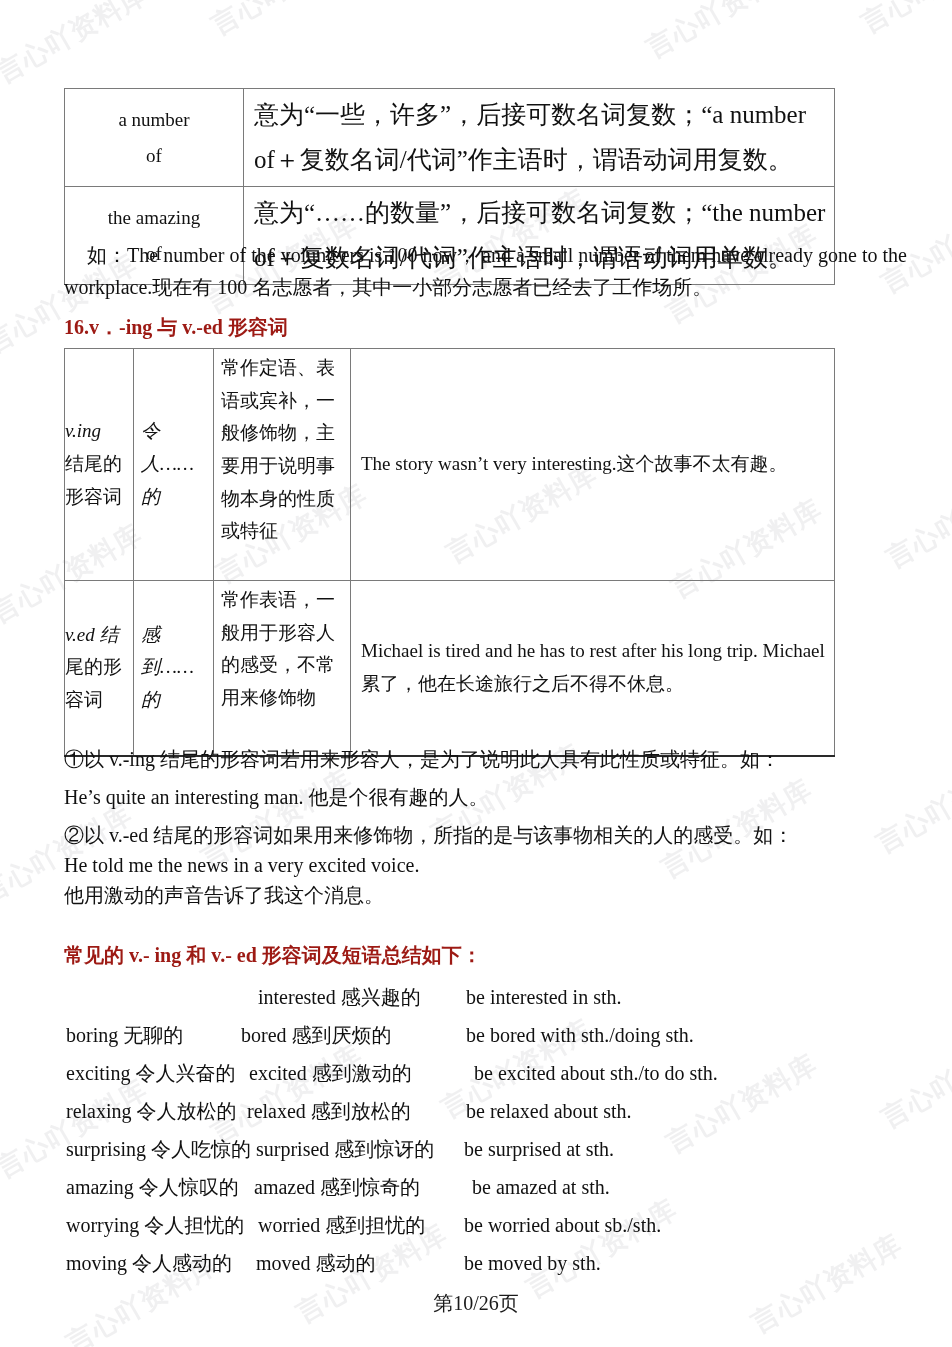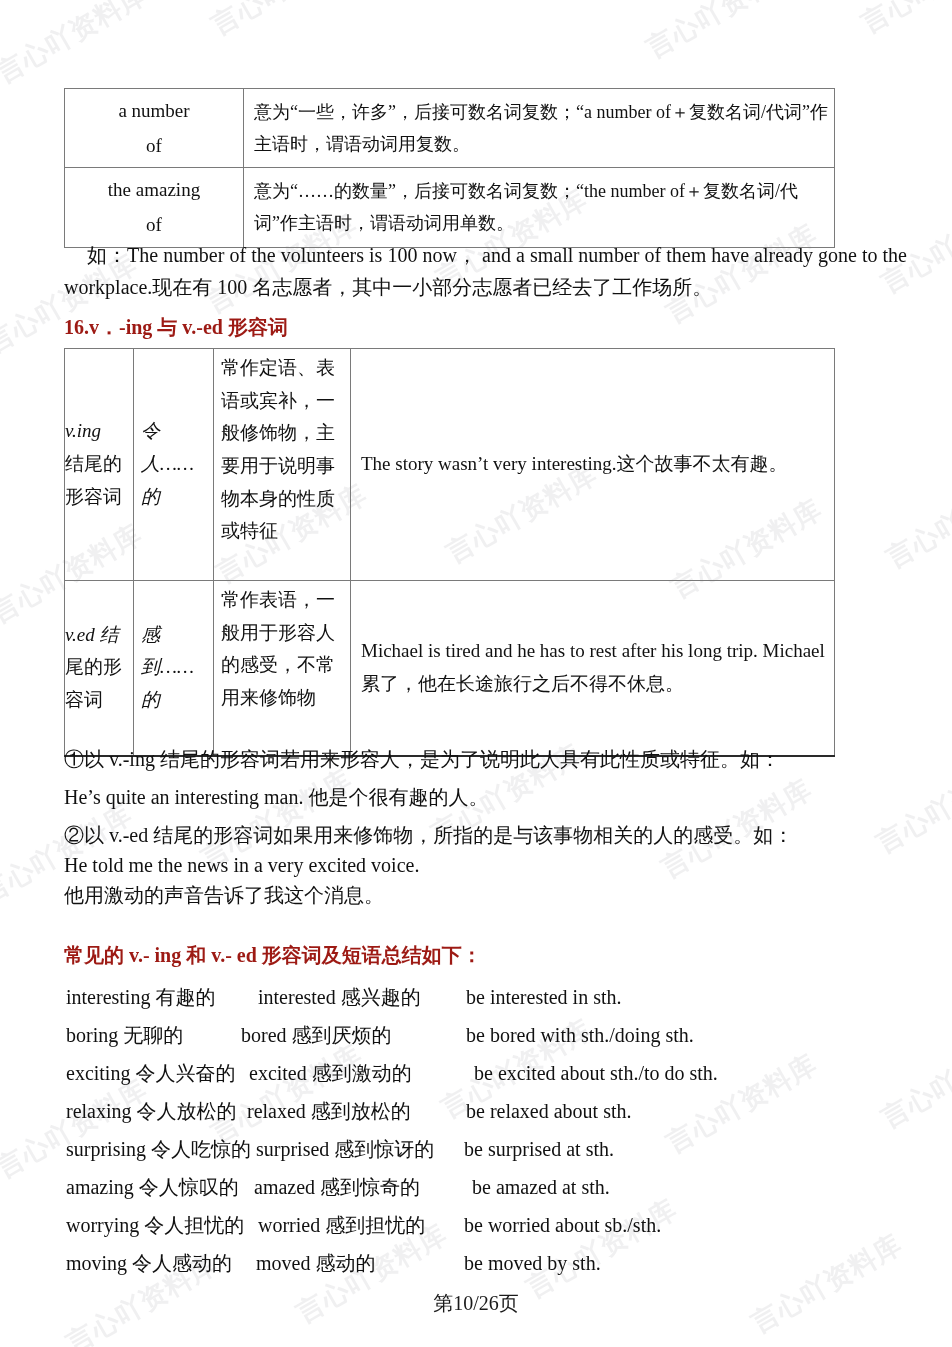--- a/index.html
+++ b/index.html
@@ -47,21 +47,21 @@
   
   table.gt {
     border-collapse: collapse;
     position: absolute;
     table-layout: fixed;
   }
   table.gt td {
     border: 1px solid #7a7a7a;
     vertical-align: middle;
     padding: 4px 6px;
-    font-size: 18px;
+    font-size: 25px;
     line-height: 1.78;
   }
 
   
   #table-number-of {
     left: 64px;
     top: 88px;
     width: 770px;
   }
   #table-number-of td.k {
@@ -268,21 +268,20 @@
   <div class="para" style="left:64px; top:740px; line-height:38px;">①以 v.-ing 结尾的形容词若用来形容人，是为了说明此人具有此性质或特征。如：</div>
   <div class="para" style="left:64px; top:778px; line-height:38px;">He’s quite an interesting man.  他是个很有趣的人。</div>
   <div class="para" style="left:64px; top:816px; line-height:38px;">②以 v.-ed 结尾的形容词如果用来修饰物，所指的是与该事物相关的人的感受。如：</div>
   <div class="para" style="left:64px; top:848px; line-height:34px;">He told me the news in a very excited voice.</div>
   <div class="para" style="left:64px; top:878px; line-height:34px;">他用激动的声音告诉了我这个消息。</div>
 
   <div class="redhead" style="left:64px; top:938px; line-height:34px;">常见的 v.- ing 和 v.- ed 形容词及短语总结如下：</div>
 
   <div class="wordlist">
     <div class="wl-row">
-      <span class="wl-c1">interesting 有趣的</span>
       <span class="wl-c2" style="left:192px">interested 感兴趣的</span>
       <span class="wl-c3" style="left:400px">be interested in sth.</span>
     </div>
     <div class="wl-row">
       <span class="wl-c1">boring 无聊的</span>
       <span class="wl-c2" style="left:175px">bored 感到厌烦的</span>
       <span class="wl-c3" style="left:400px">be bored with sth./doing sth.</span>
     </div>
     <div class="wl-row">
       <span class="wl-c1">exciting 令人兴奋的</span>

